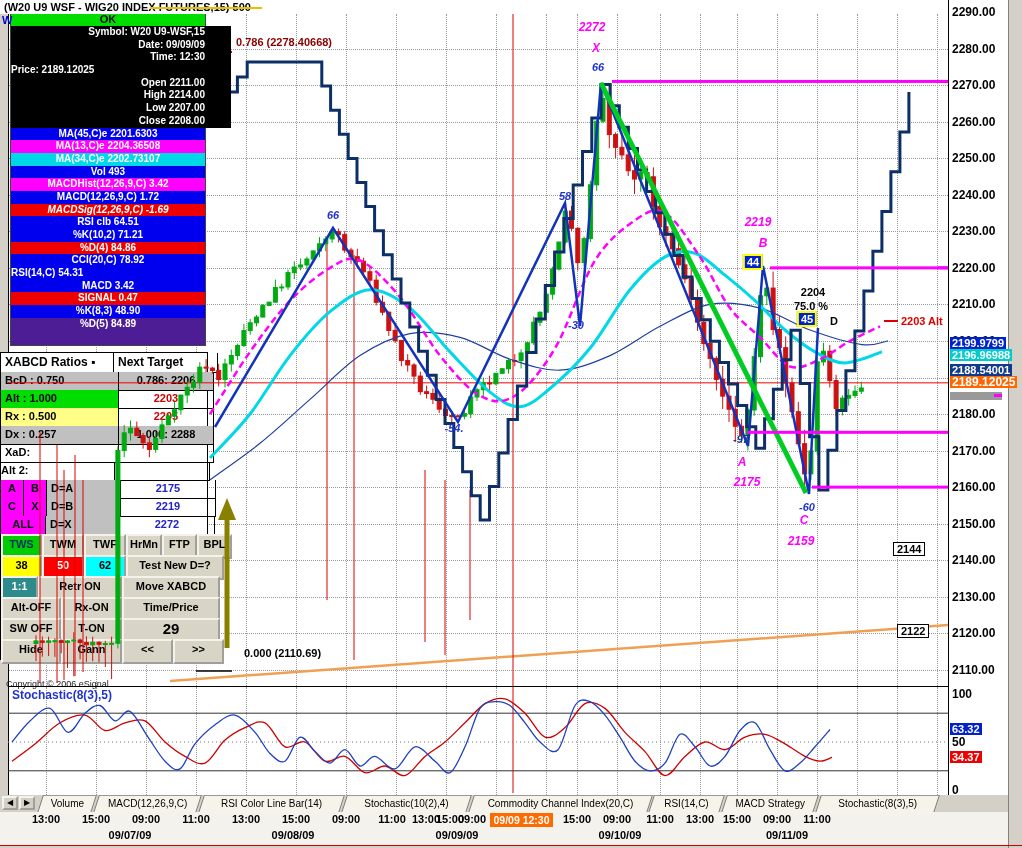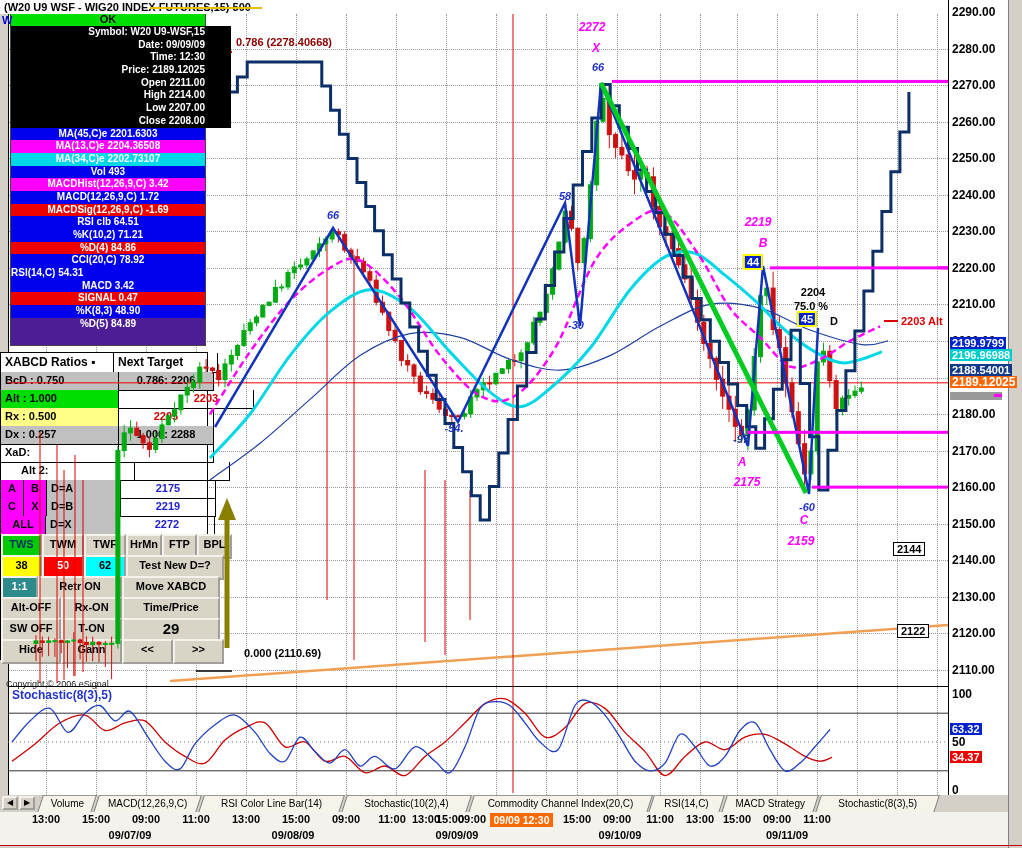--- a/index.html
+++ b/index.html
@@ -116,25 +116,25 @@
       <div class="abs gridv" style="left: 857px; top: 687px; width: 0px; height: 108px;"></div>
       <div class="abs gridv" style="left: 897px; top: 14px; width: 0px; height: 672px;"></div>
       <div class="abs gridv" style="left: 897px; top: 687px; width: 0px; height: 108px;"></div>
       <div class="abs gridv" style="left: 937px; top: 14px; width: 0px; height: 672px;"></div>
       <div class="abs gridv" style="left: 937px; top: 687px; width: 0px; height: 108px;"></div>
     </div>
 
   <div class="abs z2" id="xabcd" style="left:0px;top:352px;width:208px;background:#fff;border:1px solid #000;border-bottom:none;">
       <div style="height: 19px; white-space: nowrap; font-size: 0px;"><div class="xcell" style="width: 108px; line-height: 18px; font-size: 12px; text-align: left; padding-left: 4px;">XABCD Ratios ▪</div><div class="xcell" style="width: 99px; line-height: 18px; font-size: 12px; text-align: left; padding-left: 4px;">Next Target</div></div>
       <div style="height: 18px; white-space: nowrap; font-size: 0px;"><div class="xcell" style="width: 113px; line-height: 17px; font-size: 11px; background: rgb(192, 192, 192); text-align: left; padding-left: 4px;">BcD :   0.750</div><div class="xcell" style="width: 94px; line-height: 17px; font-size: 11px; background: rgb(192, 192, 192);">0.786: 2206</div></div>
-      <div style="height: 18px; white-space: nowrap; font-size: 0px;"><div class="xcell" style="width: 113px; line-height: 17px; font-size: 11px; background: rgb(0, 221, 0); text-align: left; padding-left: 4px;">Alt  :   1.000</div><div class="xcell" style="width: 94px; line-height: 17px; font-size: 11px; color: rgb(204, 0, 0); padding-left: 40px;">2203</div></div>
+      <div style="height: 18px; white-space: nowrap; font-size: 0px;"><div class="xcell" style="width: 113px; line-height: 17px; font-size: 11px; background: rgb(0, 221, 0); text-align: left; padding-left: 4px;">Alt  :   1.000</div><div class="xcell" style="width: 94px; line-height: 17px; font-size: 11px; color: rgb(204, 0, 0);">2203</div></div>
       <div style="height: 18px; white-space: nowrap; font-size: 0px;"><div class="xcell" style="width: 113px; line-height: 17px; font-size: 11px; background: rgb(255, 255, 136); text-align: left; padding-left: 4px;">Rx  :   0.500</div><div class="xcell" style="width: 94px; line-height: 17px; font-size: 11px; color: rgb(204, 0, 0);">2205</div></div>
       <div style="height: 18px; white-space: nowrap; font-size: 0px;"><div class="xcell" style="width: 113px; line-height: 17px; font-size: 11px; background: rgb(192, 192, 192); text-align: left; padding-left: 4px;">Dx  :   0.257</div><div class="xcell" style="width: 94px; line-height: 17px; font-size: 11px; background: rgb(192, 192, 192);">1.000: 2288</div></div>
       <div style="height: 18px; white-space: nowrap; font-size: 0px;"><div class="xcell" style="width: 113px; line-height: 17px; font-size: 11px; text-align: left; padding-left: 4px;">XaD:</div><div class="xcell" style="width: 94px; line-height: 17px; font-size: 11px;"></div></div>
-      <div style="height: 18px; white-space: nowrap; font-size: 0px;"><div class="xcell" style="width: 113px; line-height: 17px; font-size: 11px; text-align: left; padding-left: 20px;">Alt 2:</div><div class="xcell" style="width: 94px; line-height: 17px; font-size: 11px;"></div></div>
+      <div style="height: 18px; white-space: nowrap; font-size: 0px;"><div class="xcell" style="width: 113px; line-height: 17px; font-size: 11px; text-align: left; padding-left: 0;">Alt 2:</div><div class="xcell" style="width: 94px; line-height: 17px; font-size: 11px;"></div></div>
       <div style="height: 18px; white-space: nowrap; font-size: 0px;"><div class="xcell" style="width: 22px; line-height: 17px; font-size: 11px; background: rgb(255, 0, 255);">A</div><div class="xcell" style="width: 22px; line-height: 17px; font-size: 11px; background: rgb(255, 0, 255);">B</div><div class="xcell" style="width: 69px; line-height: 17px; font-size: 11px; background: rgb(192, 192, 192); text-align: left; padding-left: 4px;">D=A</div><div class="xcell" style="width: 94px; line-height: 17px; font-size: 11px; color: rgb(34, 34, 204);">2175</div></div>
       <div style="height: 18px; white-space: nowrap; font-size: 0px;"><div class="xcell" style="width: 22px; line-height: 17px; font-size: 11px; background: rgb(255, 0, 255);">C</div><div class="xcell" style="width: 22px; line-height: 17px; font-size: 11px; background: rgb(255, 0, 255);">X</div><div class="xcell" style="width: 69px; line-height: 17px; font-size: 11px; background: rgb(192, 192, 192); text-align: left; padding-left: 4px;">D=B</div><div class="xcell" style="width: 94px; line-height: 17px; font-size: 11px; color: rgb(34, 34, 204);">2219</div></div>
       <div style="height: 18px; white-space: nowrap; font-size: 0px;"><div class="xcell" style="width: 44px; line-height: 17px; font-size: 11px; background: rgb(255, 0, 255);">ALL</div><div class="xcell" style="width: 69px; line-height: 17px; font-size: 11px; background: rgb(192, 192, 192); text-align: left; padding-left: 4px;">D=X</div><div class="xcell" style="width: 94px; line-height: 17px; font-size: 11px; color: rgb(34, 34, 204);">2272</div></div>
       <div style="height: 21px; white-space: nowrap; font-size: 0px;"><div class="xcell xbtn" style="width: 37px; line-height: 17px; font-size: 11px; background: rgb(0, 204, 0); color: rgb(0, 51, 102);">TWS</div><div class="xcell xbtn" style="width: 38px; line-height: 17px; font-size: 11px;">TWM</div><div class="xcell xbtn" style="width: 38px; line-height: 17px; font-size: 11px;">TWF</div><div class="xcell xbtn" style="width: 32px; line-height: 17px; font-size: 11px;">HrMn</div><div class="xcell xbtn" style="width: 31px; line-height: 17px; font-size: 11px;">FTP</div><div class="xcell xbtn" style="width: 31px; line-height: 17px; font-size: 11px;">BPL</div></div>
       <div style="height: 21px; white-space: nowrap; font-size: 0px;"><div class="xcell xbtn" style="width: 37px; line-height: 17px; font-size: 11px; background: rgb(255, 255, 0);">38</div><div class="xcell xbtn" style="width: 38px; line-height: 17px; font-size: 11px; background: rgb(255, 0, 0); color: rgb(255, 255, 255);">50</div><div class="xcell xbtn" style="width: 38px; line-height: 17px; font-size: 11px; background: rgb(0, 255, 255);">62</div><div class="xcell xbtn" style="width: 94px; line-height: 17px; font-size: 11px;">Test New D=?</div></div>
       <div style="height: 21px; white-space: nowrap; font-size: 0px;"><div class="xcell xbtn" style="width: 33px; line-height: 17px; font-size: 11px; background: rgb(46, 139, 139); color: rgb(255, 255, 255);">1:1</div><div class="xcell xbtn" style="width: 80px; line-height: 17px; font-size: 11px;">Retr ON</div><div class="xcell xbtn" style="width: 94px; line-height: 17px; font-size: 11px;">Move XABCD</div></div>
       <div style="height: 21px; white-space: nowrap; font-size: 0px;"><div class="xcell xbtn" style="width: 56px; line-height: 17px; font-size: 11px;">Alt-OFF</div><div class="xcell xbtn" style="width: 57px; line-height: 17px; font-size: 11px;">Rx-ON</div><div class="xcell xbtn" style="width: 94px; line-height: 17px; font-size: 11px;">Time/Price</div></div>
       <div style="height: 21px; white-space: nowrap; font-size: 0px;"><div class="xcell xbtn" style="width: 56px; line-height: 17px; font-size: 11px;">SW OFF</div><div class="xcell xbtn" style="width: 57px; line-height: 17px; font-size: 11px;">T-ON</div><div class="xcell xbtn" style="width: 94px; line-height: 17px; font-size: 15px;">29</div></div>
       <div style="height: 21px; white-space: nowrap; font-size: 0px;"><div class="xcell xbtn" style="width: 56px; line-height: 17px; font-size: 11px;">Hide</div><div class="xcell xbtn" style="width: 57px; line-height: 17px; font-size: 11px;">Gann</div><div class="xcell xbtn" style="width: 47px; line-height: 17px; font-size: 11px;">&lt;&lt;</div><div class="xcell xbtn" style="width: 47px; line-height: 17px; font-size: 11px;">&gt;&gt;</div></div>
     </div>
@@ -471,32 +471,32 @@
       <div class="anno bluebox" style="left: 807px; top: 311px;">45</div>
       <div class="anno wbox left" style="left: 893px; top: 542px;">2144</div>
       <div class="anno wbox left" style="left: 897px; top: 624px;">2122</div>
     </div>
 
   <div class="abs z5" id="infopanel" style="left:10px;top:12px;width:196px;background:#000;border:1px solid #444;">
     <div style="background:#00dd00;color:#000;font-size:11px;font-weight:bold;text-align:center;height:13px;line-height:13px;">OK</div>
   <div class="iprow" style="background: rgb(0, 0, 0); height: 12.7px; line-height: 12.7px; text-align: right; padding-right: 26px;">Symbol: W20 U9-WSF,15</div>
       <div class="iprow" style="background: rgb(0, 0, 0); height: 12.7px; line-height: 12.7px; text-align: right; padding-right: 26px;">Date: 09/09/09</div>
       <div class="iprow" style="background: rgb(0, 0, 0); height: 12.7px; line-height: 12.7px; text-align: right; padding-right: 26px;">Time: 12:30</div>
-      <div class="iprow" style="background: rgb(0, 0, 0); height: 12.7px; line-height: 12.7px; text-align: right; padding-right: 26px;">Price: 2189.12025</div>
+      <div class="iprow" style="background: rgb(0, 0, 0); height: 12.7px; line-height: 12.7px; padding-right: 26px;">Price: 2189.12025</div>
       <div class="iprow" style="background: rgb(0, 0, 0); height: 12.7px; line-height: 12.7px; text-align: right; padding-right: 26px;">Open 2211.00</div>
       <div class="iprow" style="background: rgb(0, 0, 0); height: 12.7px; line-height: 12.7px; text-align: right; padding-right: 26px;">High 2214.00</div>
       <div class="iprow" style="background: rgb(0, 0, 0); height: 12.7px; line-height: 12.7px; text-align: right; padding-right: 26px;">Low 2207.00</div>
       <div class="iprow" style="background: rgb(0, 0, 0); height: 12.7px; line-height: 12.7px; text-align: right; padding-right: 26px;">Close 2208.00</div>
       <div class="iprow" style="background: rgb(0, 0, 238); height: 12.7px; line-height: 12.7px; text-align: center;">MA(45,C)e 2201.6303</div>
       <div class="iprow" style="background: rgb(255, 0, 255); height: 12.7px; line-height: 12.7px; text-align: center;">MA(13,C)e 2204.36508</div>
       <div class="iprow" style="background: rgb(0, 216, 232); height: 12.7px; line-height: 12.7px; text-align: center;">MA(34,C)e 2202.73107</div>
       <div class="iprow" style="background: rgb(0, 0, 238); height: 12.7px; line-height: 12.7px; text-align: center;">Vol 493</div>
       <div class="iprow" style="background: rgb(255, 0, 255); height: 12.7px; line-height: 12.7px; text-align: center;">MACDHist(12,26,9,C) 3.42</div>
       <div class="iprow" style="background: rgb(0, 0, 238); height: 12.7px; line-height: 12.7px; text-align: center;">MACD(12,26,9,C) 1.72</div>
-      <div class="iprow" style="background: rgb(238, 0, 0); height: 12.7px; line-height: 12.7px; text-align: center;">MACDSig(12,26,9,C) -1.69</div>
+      <div class="iprow" style="background: rgb(238, 0, 0); height: 12.7px; line-height: 12.7px; text-align: center; font-style: italic;">MACDSig(12,26,9,C) -1.69</div>
       <div class="iprow" style="background: rgb(0, 0, 238); height: 12.7px; line-height: 12.7px; text-align: center;">RSI clb 64.51</div>
       <div class="iprow" style="background: rgb(0, 0, 238); height: 12.7px; line-height: 12.7px; text-align: center;">%K(10,2) 71.21</div>
       <div class="iprow" style="background: rgb(238, 0, 0); height: 12.7px; line-height: 12.7px; text-align: center;">%D(4) 84.86</div>
       <div class="iprow" style="background: rgb(0, 0, 238); height: 12.7px; line-height: 12.7px; text-align: center;">CCI(20,C) 78.92</div>
       <div class="iprow" style="background: rgb(0, 0, 238); height: 12.7px; line-height: 12.7px; text-align: left;">RSI(14,C) 54.31</div>
       <div class="iprow" style="background: rgb(0, 0, 238); height: 12.7px; line-height: 12.7px; text-align: center;">MACD 3.42</div>
       <div class="iprow" style="background: rgb(238, 0, 0); height: 12.7px; line-height: 12.7px; text-align: center;">SIGNAL 0.47</div>
       <div class="iprow" style="background: rgb(0, 0, 238); height: 12.7px; line-height: 12.7px; text-align: center;">%K(8,3) 48.90</div>
       <div class="iprow" style="background: #4c1d95; height: 27px; line-height: 12.7px; text-align: center;">%D(5) 84.89</div>
     </div>

